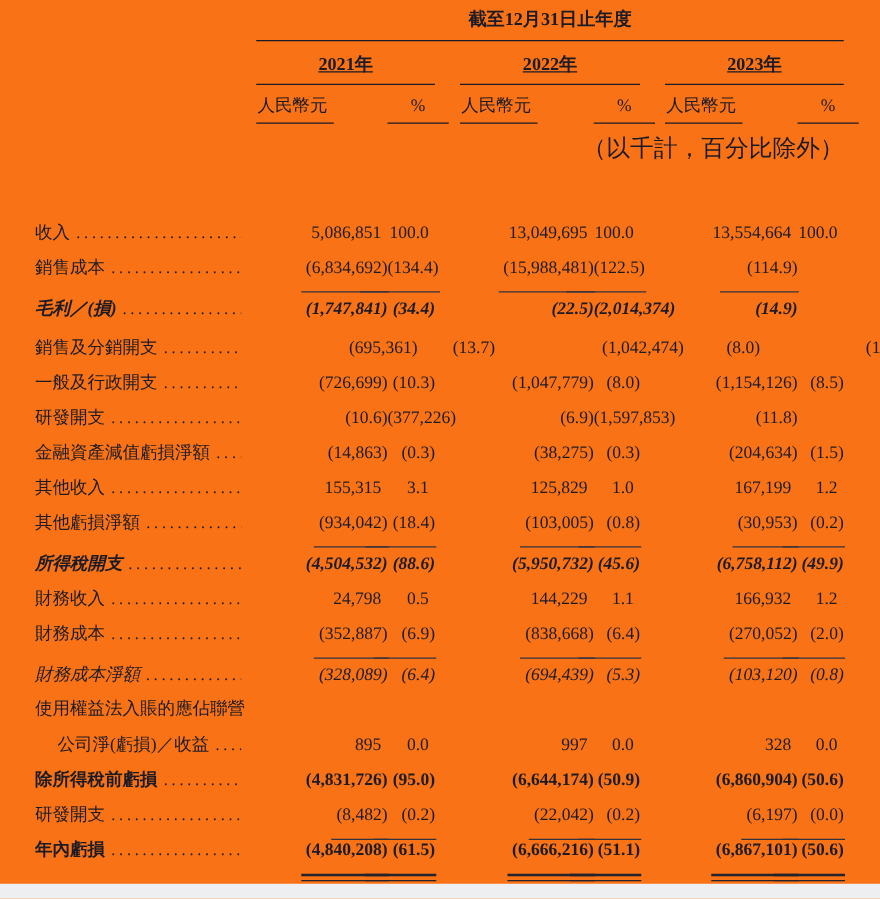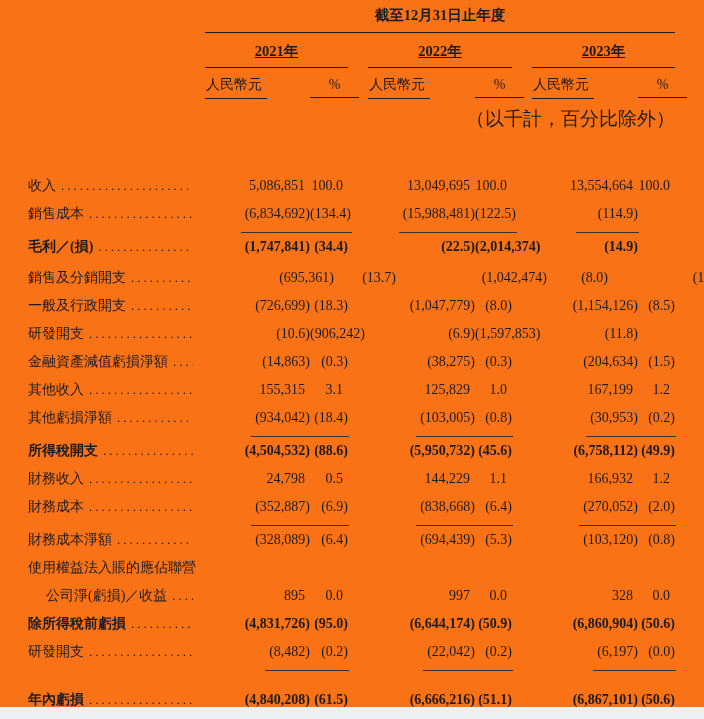--- a/index.html
+++ b/index.html
@@ -45,23 +45,23 @@
   .sub-pct {
     display: inline-block; width: 49px; text-align: center;
     border-bottom: 1.2px solid #1b1b26; padding-bottom: 4px;
   }
   .note-cell { text-align: right; font-size: 19px; padding-top: 7px; }
 
   
   .tbody { margin-top: 40px; }
   .row { height: 28px; align-items: baseline; line-height: 28px; font-size: 14px; }
   .row.bold { font-weight: bold; }
-  .row.gap-sm { margin-top: 5px; }
+  .row.gap-sm { margin-top: 5px; font-style: italic; }
   .row.gap-md { margin-top: 3px; gap: 24px; }
-  .row.gap-lg { margin-top: 20px; }
+  .row.gap-lg { }
   .cell.label { display: flex; align-items: baseline; overflow: hidden; }
   .row.indent .cell.label { padding-left: 18px; }
   .lbl { white-space: nowrap; }
   .leader {
     flex: 1; overflow: hidden; white-space: nowrap;
     font-size: 13px; letter-spacing: 3px;
     padding-left: 5px; margin-right: 12px;
     font-weight: normal;
   }
   .cell.num { text-align: right; }
@@ -175,33 +175,33 @@
     <div class="cell num pctcol"><span class="val">(8.0)</span></div>
     <div class="cell num"><span class="val">(1,923,371)</span></div>
     <div class="cell num pctcol"><span class="val">(14.2)</span></div>
   </div>
       <div class="row">
     <div class="cell label">
       <span class="lbl">一般及行政開支</span>
       <span class="leader">................................................................................</span>
     </div>
     <div class="cell num"><span class="val">(726,699)</span></div>
-    <div class="cell num pctcol"><span class="val">(18.3)</span></div>
+    <div class="cell num pctcol"><span class="val">(10.3)</span></div>
     <div class="cell num"><span class="val">(1,047,779)</span></div>
     <div class="cell num pctcol"><span class="val">(8.0)</span></div>
     <div class="cell num"><span class="val">(1,154,126)</span></div>
     <div class="cell num pctcol"><span class="val">(8.5)</span></div>
   </div>
       <div class="row">
     <div class="cell label">
       <span class="lbl">研發開支</span>
       <span class="leader">................................................................................</span>
     </div>
     <div class="cell num pctcol"><span class="val">(10.6)</span></div>
-    <div class="cell num"><span class="val">(906,242)</span></div>
+    <div class="cell num"><span class="val">(377,226)</span></div>
     <div class="cell num pctcol"><span class="val">(6.9)</span></div>
     <div class="cell num"><span class="val">(1,597,853)</span></div>
     <div class="cell num pctcol"><span class="val">(11.8)</span></div>
   </div>
       <div class="row">
     <div class="cell label">
       <span class="lbl">金融資產減值虧損淨額</span>
       <span class="leader">................................................................................</span>
     </div>
     <div class="cell num"><span class="val">(14,863)</span></div>

